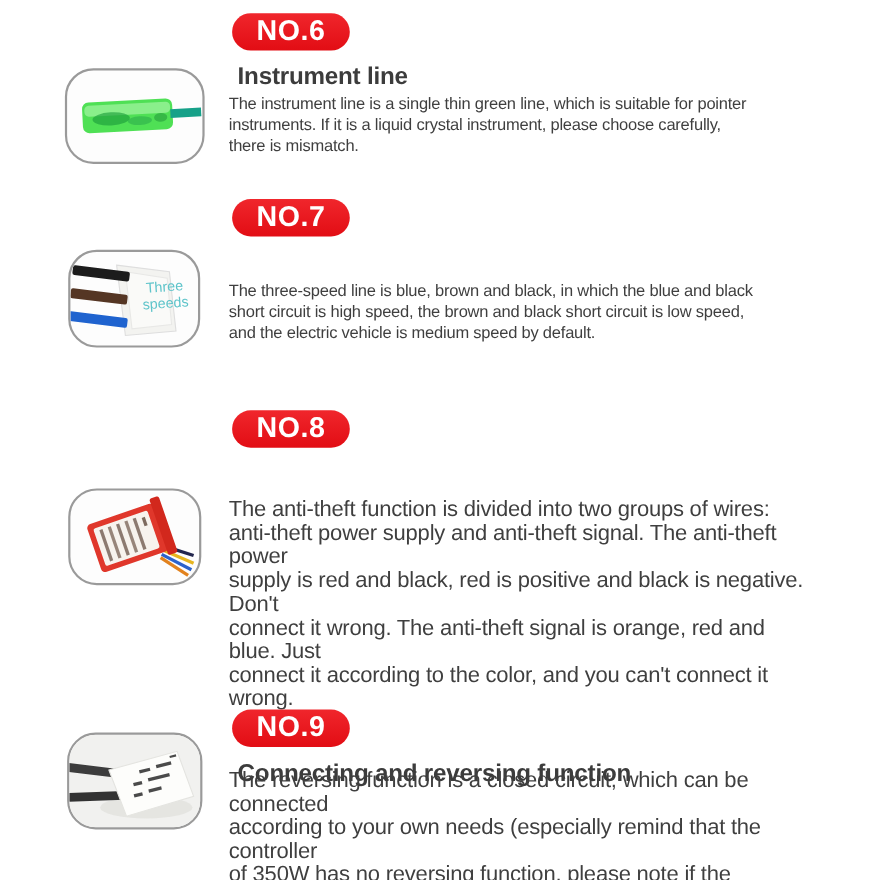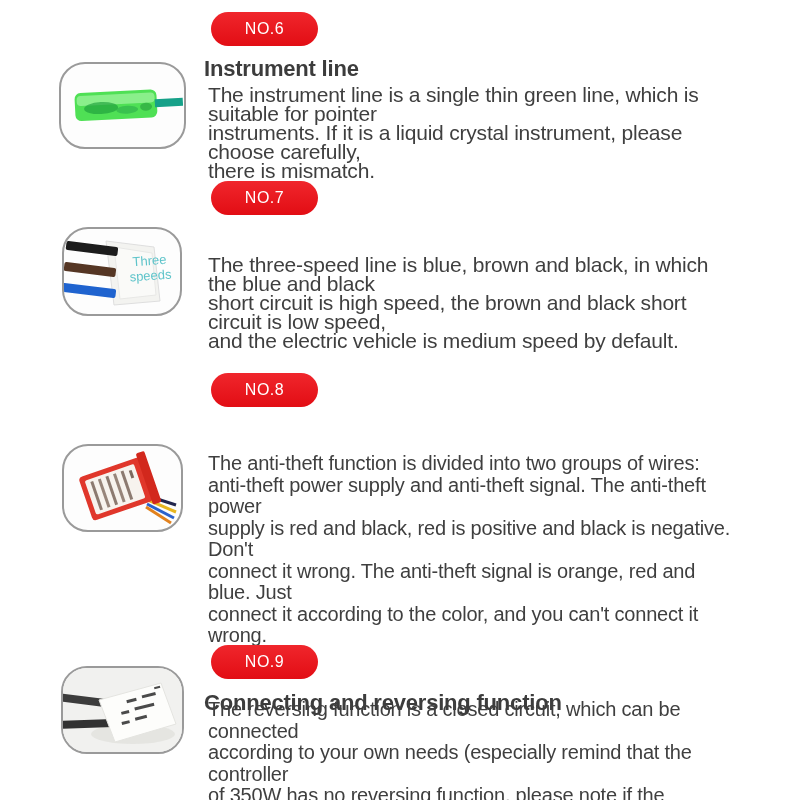--- a/index.html
+++ b/index.html
@@ -5,33 +5,33 @@
   html,body{margin:0;padding:0;background:#ffffff;}
   .page{
     position:relative;width:800px;height:800px;margin:0 auto;
     background:#ffffff;overflow:hidden;
     font-family:"Liberation Sans","DejaVu Sans",sans-serif;
   }
   .badge{
     position:absolute;left:211px;width:107px;height:34px;
     background:linear-gradient(180deg,#f0262c,#e20d14);
     border-radius:17px;color:#ffffff;
-    display:flex;align-items:center;justify-content:center;
-    font-size:16px;font-weight:400;letter-spacing:0.5px;
+    display:flex;justify-content:center;
+    font-size:26px;font-weight:700;letter-spacing:0.5px;
   }
   .title{
-    position:absolute;left:204px;
+    position:absolute;left:216px;
     font-size:22px;font-weight:700;color:#3c3c3c;letter-spacing:-0.2px;
     white-space:nowrap;
   }
   .body{
     position:absolute;left:208px;
     color:#3f3f3f;white-space:pre-line;letter-spacing:-0.2px;
   }
-  .body.small{font-size:21px;line-height:19px;}
+  .body.small{font-size:15px;line-height:19px;}
   .body.large{font-size:20px;line-height:21.5px;}
   .card{
     position:absolute;background:#fdfdfd;border:2px solid #9a9a9a;
     border-radius:26px;overflow:hidden;
   }
   .card svg{display:block;width:100%;height:100%;}
   .speeds-label{
     position:absolute;left:58px;top:24px;width:56px;
     color:#5fc4ca;font-size:13px;line-height:15px;font-weight:500;
     white-space:pre-line;transform:rotate(-4deg);text-align:center;

